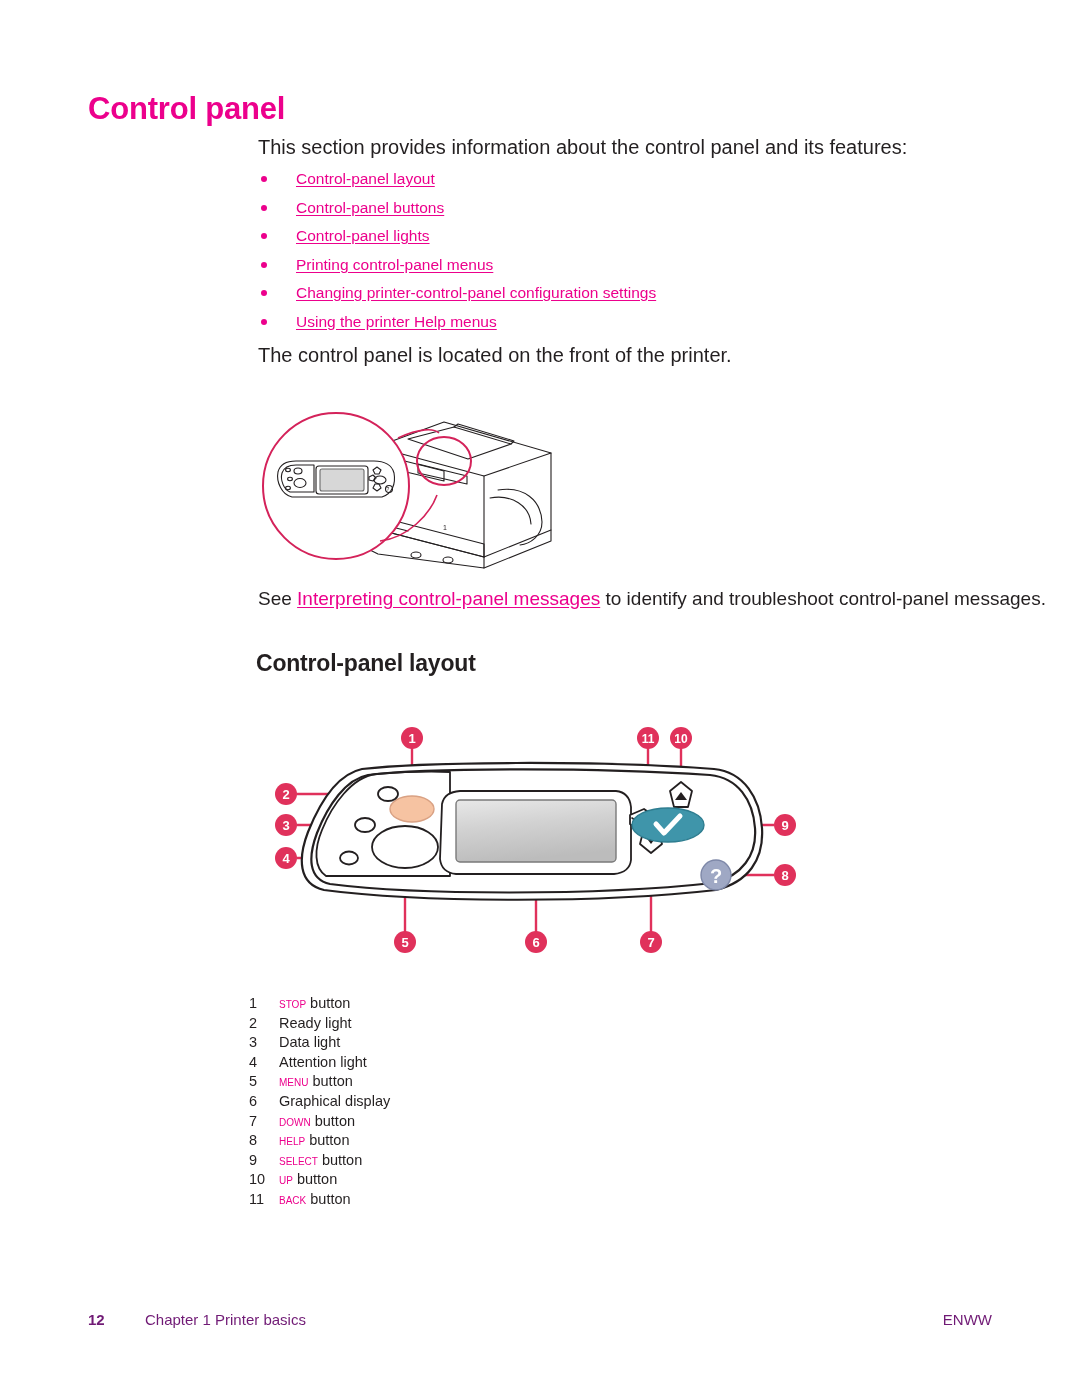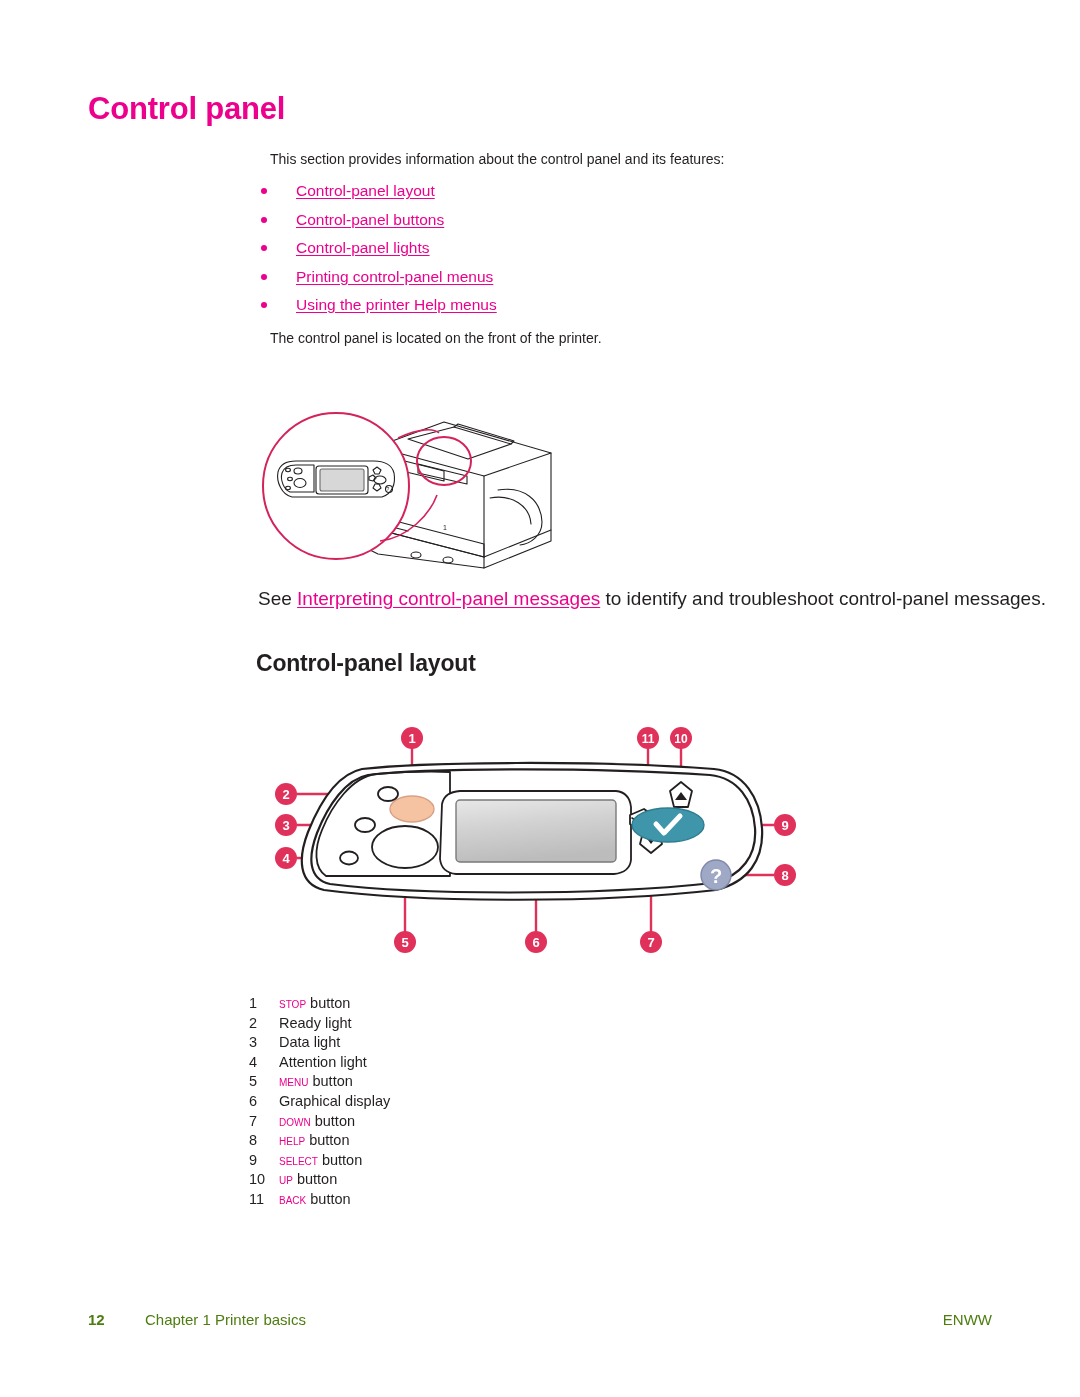--- a/index.html
+++ b/index.html
@@ -34,24 +34,24 @@
 
   
   .body-col {
     position: absolute;
     left: 258px;
     top: 137px;
     width: 722px;
   }
 
   .para {
-    font-size: 14px;
+    font-size: 20px;
     line-height: 21px;
     color: #231f20;
-    margin: 12px;
+    margin: 0;
   }
 
   .bullets {
     list-style: none;
     margin: 12px 0 0 0;
     padding: 0;
   }
   .bullets li {
     position: relative;
     padding-left: 38px;
@@ -147,21 +147,21 @@
 
   
   .footer {
     position: absolute;
     left: 88px;
     top: 1311px;
     width: 904px;
     display: flex;
     align-items: center;
     font-size: 15px;
-    color: #4d7c0f;
+    color: #701a75;
   }
   .footer-page {
     font-weight: bold;
     width: 57px;
     flex: 0 0 57px;
   }
   .footer-chapter { flex: 1 1 auto; }
   .footer-right { white-space: nowrap; margin-left: 36px; }
 </style>
 </head>
@@ -184,20 +184,24 @@
         <span class="dot"></span>
         <a class="link" href="#">Control-panel buttons</a>
       </li>
       <li>
         <span class="dot"></span>
         <a class="link" href="#">Control-panel lights</a>
       </li>
       <li>
         <span class="dot"></span>
         <a class="link" href="#">Printing control-panel menus</a>
+      </li>
+      <li>
+        <span class="dot"></span>
+        <a class="link" href="#">Changing printer-control-panel configuration settings</a>
       </li>
       <li>
         <span class="dot"></span>
         <a class="link" href="#">Using the printer Help menus</a>
       </li>
     </ul>
 
     <p class="para para-after-list">The control panel is located on the front of the printer.</p>
   </div>
 

